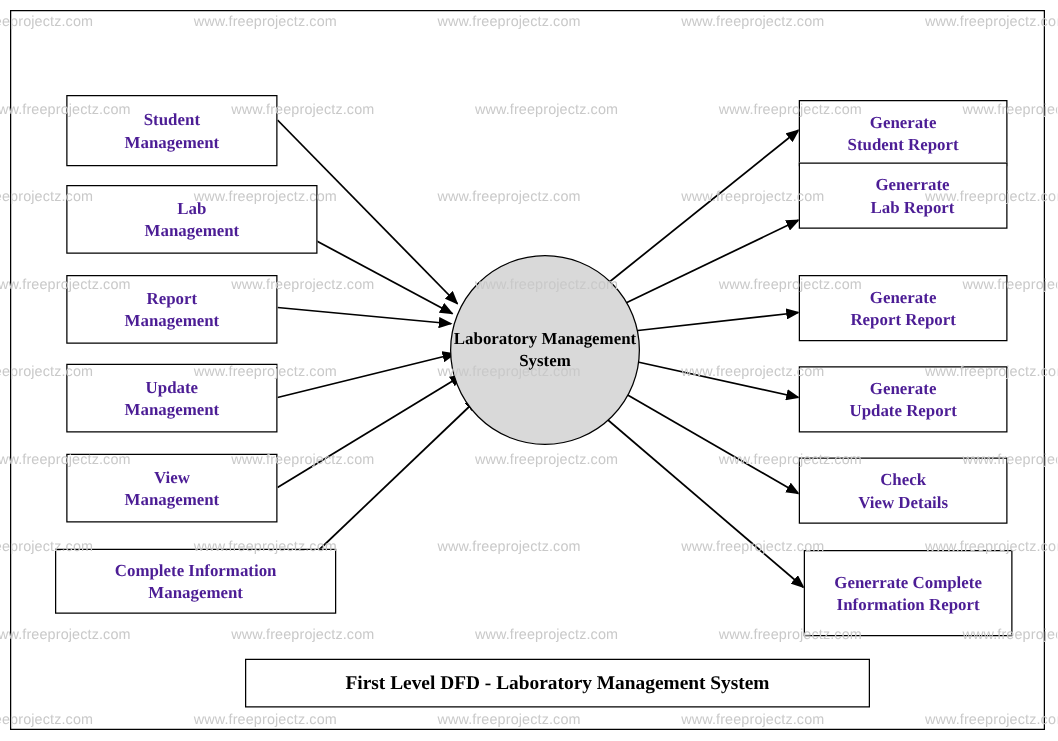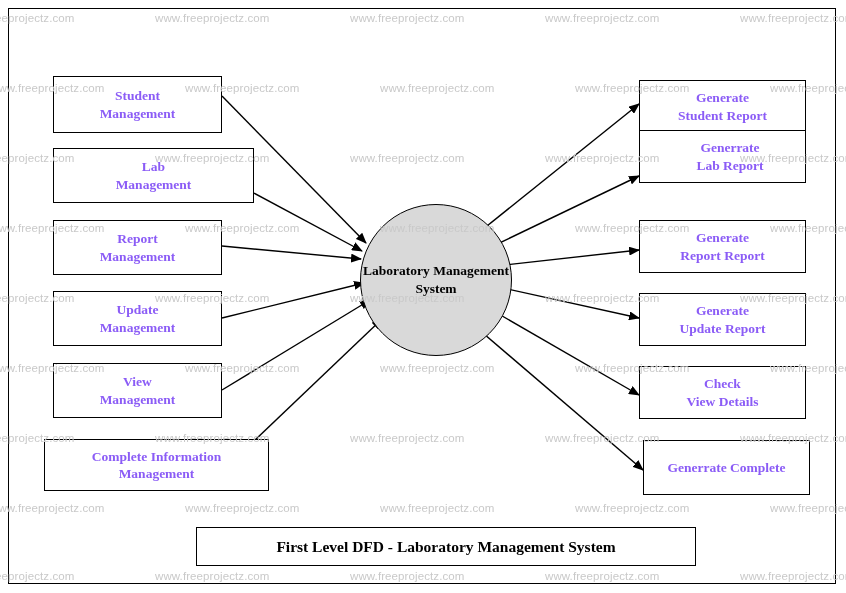--- a/index.html
+++ b/index.html
@@ -59,21 +59,21 @@
     border: 1px solid #000;
     background: #ffffff;
     display: flex;
     align-items: center;
     justify-content: center;
     text-align: center;
     font-family: "Liberation Serif", serif;
     font-weight: bold;
     font-size: 13.5px;
     line-height: 1.28;
-    color: #8b5cf6;
+    color: #4c1d95;
     z-index: 3;
     padding: 0 4px;
   }
   .node .lbl { display: block; }
   .process {
     position: absolute;
     box-sizing: border-box;
     border: 1px solid #000;
     background: #d9d9d9;
     border-radius: 50%;
@@ -203,23 +203,24 @@
       <span class="lbl">Generate</span>
       <span class="lbl">Update Report</span>
     </span>
   </div>
   <div class="node" style="left:639px; top:366px; width:167px; height:53px;">
     <span>
       <span class="lbl">Check</span>
       <span class="lbl">View Details</span>
     </span>
   </div>
-  <div class="node" style="left:643px; top:440px; width:167px; height:55px;">
+  <div class="node" style="left:643px; top:440px; width:167px; height:69px;">
     <span>
       <span class="lbl">Generrate Complete</span>
+      <span class="lbl">Information Report</span>
     </span>
   </div>
 
   <div class="caption-box" style="left:196px; top:527px; width:500px; height:39px;">
     <span>First Level DFD - Laboratory Management System</span>
   </div>
 
   <div class="wm-layer" id="wm-layer">
       <span class="wm" style="left: -40px; top: 12px;">www.freeprojectz.com</span>
       <span class="wm" style="left: 155px; top: 12px;">www.freeprojectz.com</span>

